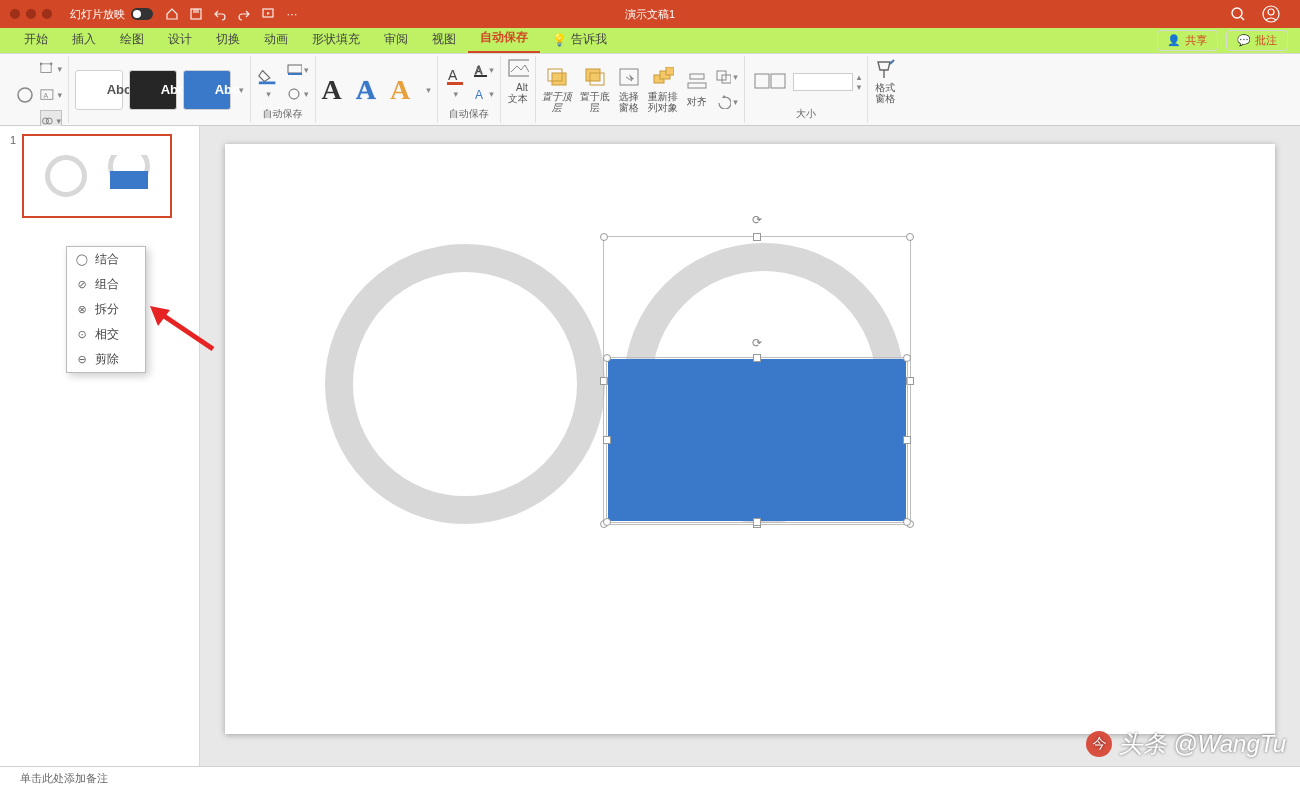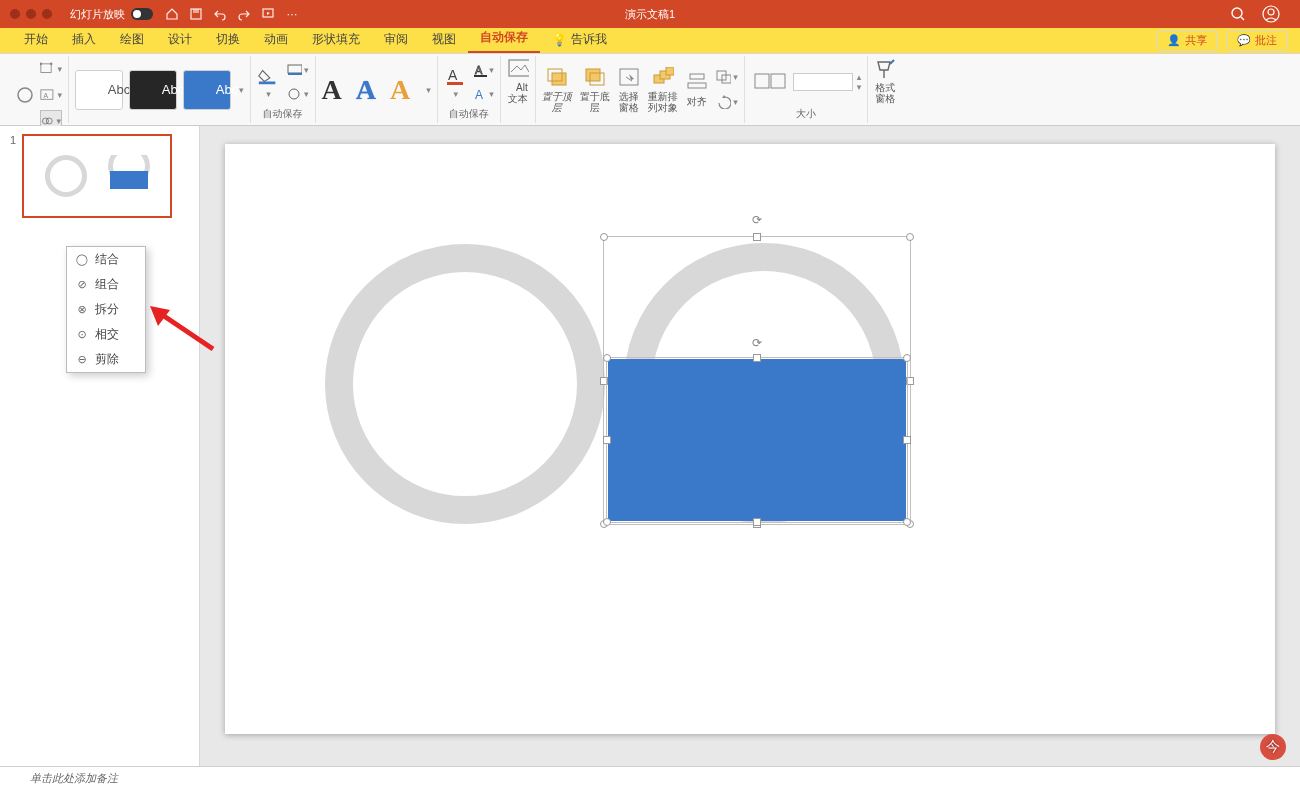--- a/index.html
+++ b/index.html
@@ -7,34 +7,34 @@
   .title-bar { height: 28px; background: #d24726; display: flex; align-items: center; color: #fff; font-size: 11px; position: relative; }
   .traffic { display: flex; gap: 6px; padding: 0 10px; }
   .traffic span { width: 10px; height: 10px; border-radius: 50%; background: #9e2f18; }
   .autosave { display: flex; align-items: center; gap: 6px; margin-left: 8px; }
   .toggle { width: 22px; height: 12px; border-radius: 6px; background: #333; position: relative; }
   .toggle::after { content: ""; width: 8px; height: 8px; border-radius: 50%; background: #fff; position: absolute; top: 2px; left: 2px; }
   .qat { display: flex; gap: 10px; margin-left: 12px; align-items: center; }
   .qat .qicon { width: 14px; height: 14px; display: flex; align-items: center; justify-content: center; color: #fff; opacity: .9; }
   .doc-title { position: absolute; left: 50%; transform: translateX(-50%); font-weight: 400; }
   .title-right { margin-left: auto; display: flex; gap: 16px; padding-right: 20px; align-items: center; }
-  .tabs { background: #fde047; border-bottom: 1px solid #d8d8d8; height: 26px; display: flex; align-items: flex-end; padding: 0 12px; position: relative; }
+  .tabs { background: #bef264; border-bottom: 1px solid #d8d8d8; height: 26px; display: flex; align-items: flex-end; padding: 0 12px; position: relative; }
   .tab { font-size: 12px; color: #444; padding: 5px 12px; cursor: pointer; }
   .tab.active { color: #d24726; border-bottom: 2px solid #d24726; font-weight: 600; }
   .tab.tell { display: flex; gap: 4px; align-items: center; }
   .tabs-right { position: absolute; right: 12px; top: 2px; display: flex; gap: 8px; }
   .pill { border: 1px solid #d8d8d8; border-radius: 4px; font-size: 11px; padding: 2px 10px; color: #d24726; display: flex; gap: 4px; align-items: center; }
   .ribbon { background: #f8f8f8; border-bottom: 1px solid #ccc; height: 72px; display: flex; align-items: stretch; padding: 2px 8px; }
   .group { display: flex; flex-direction: column; align-items: center; justify-content: space-between; padding: 2px 6px; border-right: 1px solid #e0e0e0; }
   .group.noborder { border-right: none; }
   .group-top { display: flex; gap: 4px; align-items: center; flex: 1; }
   .group-label { font-size: 10px; color: #666; margin-top: 1px; }
   .btn-col { display: flex; flex-direction: column; gap: 2px; align-items: center; font-size: 10px; color: #555; }
   .sm-icon { width: 22px; height: 22px; display: flex; align-items: center; justify-content: center; }
-  .style-box { width: 48px; height: 40px; border: 1px solid #d0d0d0; border-radius: 3px; display: flex; align-items: center; justify-content: center; font-size: 13px; font-weight: 400; padding-left: 40px; }
+  .style-box { width: 48px; height: 40px; border: 1px solid #d0d0d0; border-radius: 3px; display: flex; align-items: center; justify-content: center; font-size: 13px; font-weight: 700; padding-left: 40px; }
   .style-white { background: #fff; color: #555; }
   .style-black { background: #262626; color: #fff; }
   .style-blue { background: #3a78c9; color: #fff; }
   .bigA { font-size: 28px; font-family: "Times New Roman", serif; font-weight: 600; }
   .bigA.fill-black { color: #333; }
   .bigA.outline-blue { color: #3a78c9; text-shadow: 0 0 1px #3a78c9; }
   .bigA.outline-orange { color: #e8a13a; }
   .drop { font-size: 9px; color: #888; margin-left: 2px; }
   .workspace { display: flex; height: calc(790px - 28px - 26px - 72px - 24px); }
   .slide-panel { width: 200px; background: #fff; border-right: 1px solid #d8d8d8; padding: 8px 10px; position: relative; }
@@ -52,21 +52,21 @@
   .canvas { flex: 1; background: #e8e8e8; display: flex; align-items: flex-start; justify-content: center; padding: 18px 20px 10px; }
   .slide { width: 1050px; height: 590px; background: #fff; box-shadow: 0 1px 6px rgba(0,0,0,.3); position: relative; }
   .ring1 { position: absolute; left: 100px; top: 100px; width: 280px; height: 280px; border: 28px solid #d8d8d8; border-radius: 50%; }
   .ring2 { position: absolute; left: 399px; top: 99px; width: 280px; height: 280px; border: 28px solid #d8d8d8; border-radius: 50%; }
   .rect-shape { position: absolute; left: 383px; top: 215px; width: 298px; height: 162px; background: #3a78c9; }
   .sel-outer { position: absolute; left: 378px; top: 92px; width: 308px; height: 289px; border: 1px solid #bfbfbf; }
   .sel-inner { position: absolute; left: 381px; top: 213px; width: 302px; height: 166px; border: 1px solid #bfbfbf; }
   .handle { position: absolute; width: 8px; height: 8px; background: #fff; border: 1px solid #999; border-radius: 50%; }
   .handle.sq { border-radius: 0; }
   .rot { position: absolute; width: 10px; height: 14px; color: #888; font-size: 12px; display: flex; align-items: center; justify-content: center; }
-  .status { height: 24px; background: #fff; border-top: 1px solid #d0d0d0; display: flex; align-items: center; padding: 0 30px; font-size: 11px; color: #666; font-style: italic; }
+  .status { height: 24px; background: #fff; border-top: 1px solid #d0d0d0; display: flex; align-items: center; padding: 0 20px; font-size: 11px; color: #666; }
   .watermark { position: absolute; right: 14px; bottom: 30px; font-size: 24px; color: #fff; font-style: italic; font-weight: 500; text-shadow: 0 0 3px rgba(0,0,0,.6); display: flex; align-items: center; gap: 6px; }
   .watermark .logo { width: 26px; height: 26px; border-radius: 50%; background: #d84e3f; display: flex; align-items: center; justify-content: center; font-size: 14px; font-style: normal; color: #fff; }
   svg { display: block; }
 </style>
 </head>
 <body>
 
 <div class="title-bar">
   <div class="traffic">
     <span></span>
@@ -458,13 +458,14 @@
     </div>
   </div>
 </div>
 
 <div class="status">
   <span>单击此处添加备注</span>
 </div>
 
 <div class="watermark">
   <span class="logo">今</span>
+  <span>头条 @WangTu</span>
 </div>
 
 </body></html>

